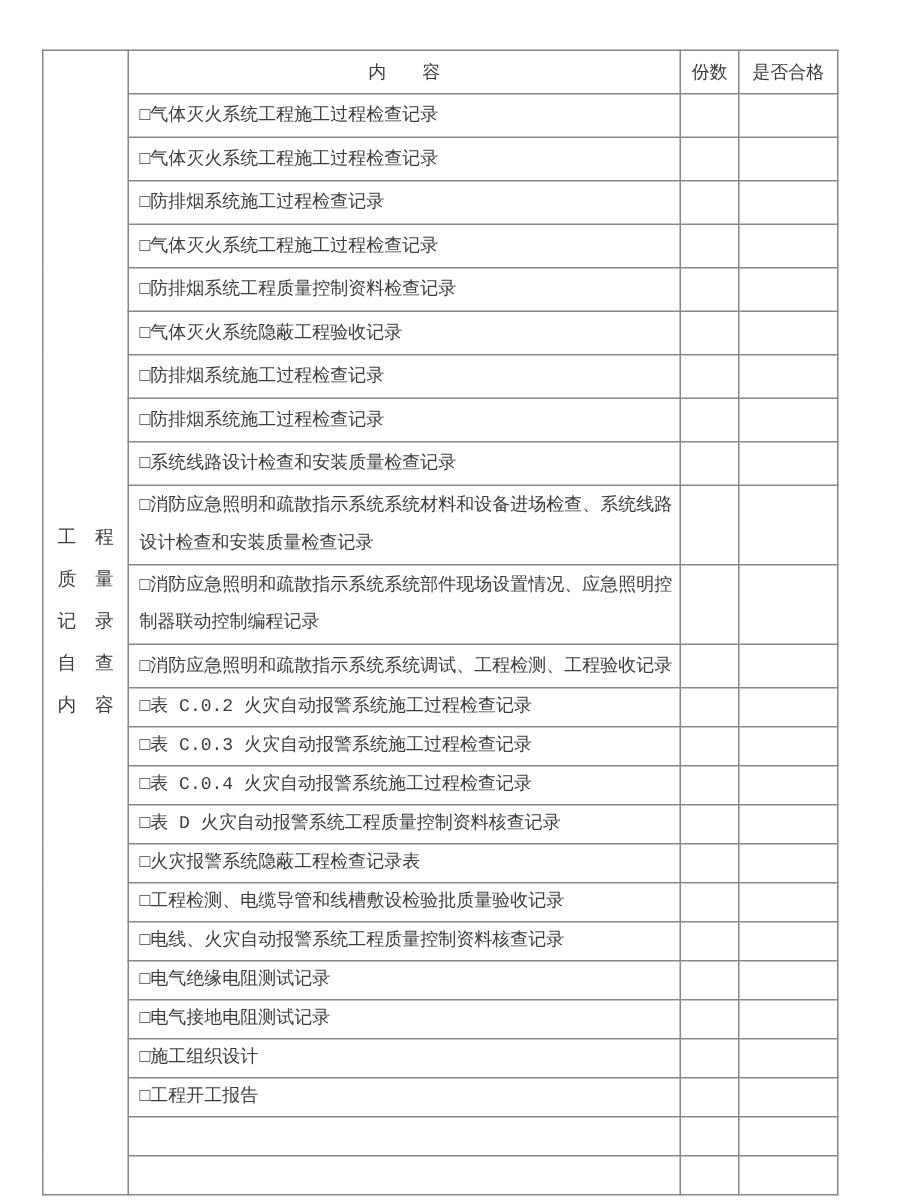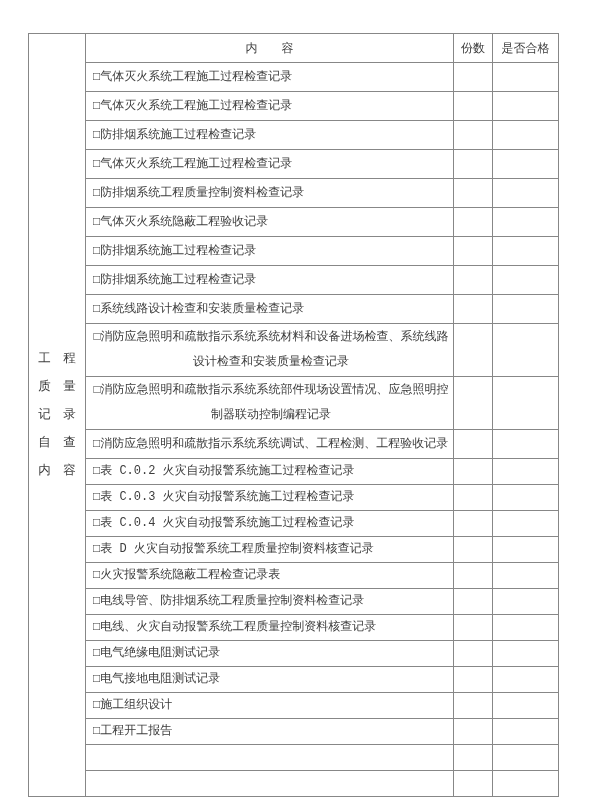--- a/index.html
+++ b/index.html
@@ -17,21 +17,21 @@
     table-layout: fixed;
   }
   td {
     border: 1px solid #878787;
     font-size: 12px;
     padding: 0;
     overflow: hidden;
     vertical-align: middle;
   }
   tr.hA > td { height: 28px; }      
-  tr.hT > td { height: 52px; text-align: center; }      
+  tr.hT > td { height: 52px; }      
   tr.hB > td { height: 25px; }      
   tr.head > td { height: 28px; text-align: center; font-family: Liberation Mono, monospace; }
   td.label-cell {
     text-align: center;
     vertical-align: middle;
     font-size: 12.5px;
   }
   td.label-cell .vline { line-height: 28px; white-space: pre; text-align: center; }
   td.content {
     text-align: left;
@@ -148,21 +148,21 @@
       <td class="content"><span class="cb">□</span><span>表 D 火灾自动报警系统工程质量控制资料核查记录</span></td>
       <td class="copies"></td>
       <td class="qualified"></td>
     </tr>
     <tr class="hB">
       <td class="content"><span class="cb">□</span><span>火灾报警系统隐蔽工程检查记录表</span></td>
       <td class="copies"></td>
       <td class="qualified"></td>
     </tr>
     <tr class="hB">
-      <td class="content"><span class="cb">□</span><span>电线导管、防排烟系统工程质量控制资料检查记录</span></td>
+      <td class="content"><span class="cb">□</span><span>工程检测、电缆导管和线槽敷设检验批质量验收记录</span></td>
       <td class="copies"></td>
       <td class="qualified"></td>
     </tr>
     <tr class="hB">
       <td class="content"><span class="cb">□</span><span>电线、火灾自动报警系统工程质量控制资料核查记录</span></td>
       <td class="copies"></td>
       <td class="qualified"></td>
     </tr>
     <tr class="hB">
       <td class="content"><span class="cb">□</span><span>电气绝缘电阻测试记录</span></td>

